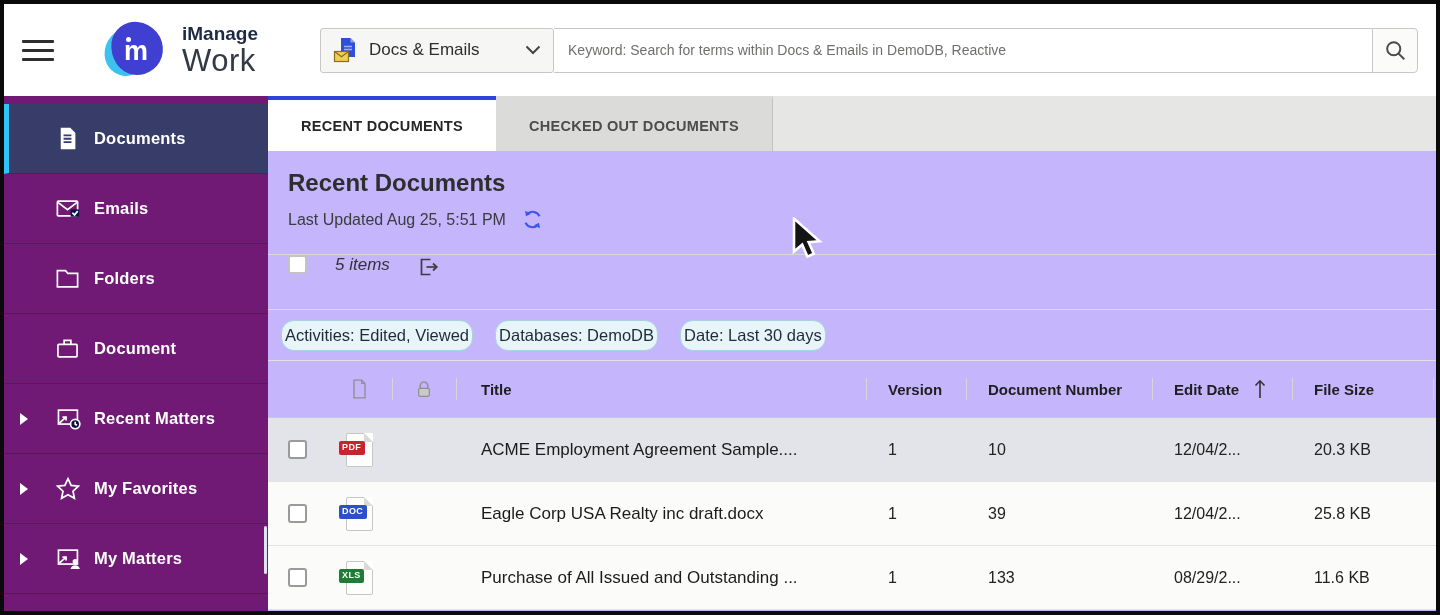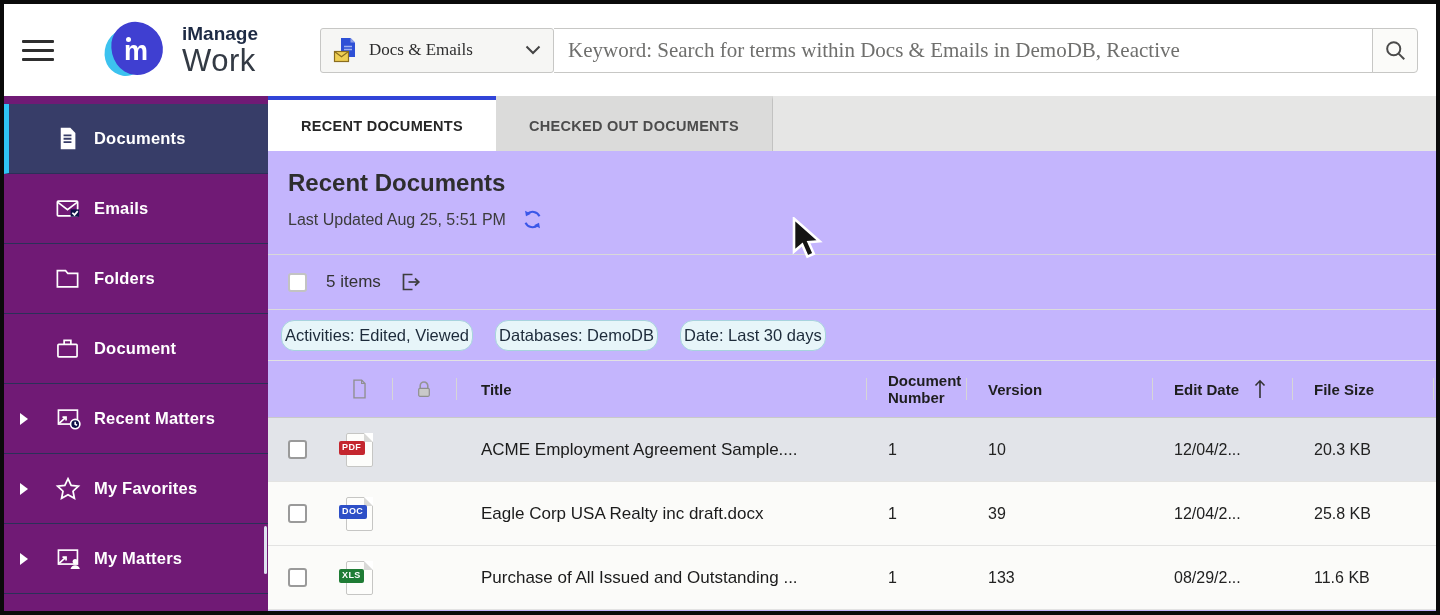--- a/index.html
+++ b/index.html
@@ -17,27 +17,27 @@
   .blob-cyan{ position:absolute; left:0; top:8px; width:50px; height:47px; background:#3cc2ef;
               border-radius:52% 48% 58% 42% / 55% 45% 55% 45%; transform:rotate(-14deg); }
   .blob-indigo{ position:absolute; left:7px; top:2px; width:52px; height:53px; background:#3f3fd1;
               border-radius:46% 54% 50% 50% / 44% 52% 48% 56%; transform:rotate(6deg); }
   .logo-m{ position:absolute; left:20px; top:16px; color:#fff; font-weight:700; font-size:27px; }
   .logo-dot{ position:absolute; left:22px; top:17px; width:5px; height:5px; background:#fff; border-radius:50%; }
   .logo-text{ margin-left:14px; line-height:1; }
   .logo-brand{ font-size:19px; font-weight:700; color:#1d2a44; display:block; }
   .logo-product{ font-size:31px; font-weight:400; color:#333a44; display:block; margin-top:2px; letter-spacing:.5px; }
 
-  .searchbar{ flex:1; display:flex; align-items:center; margin-left:62px; margin-right:18px; height:45px;font-family:Liberation Serif, serif; }
+  .searchbar{ flex:1; display:flex; align-items:center; margin-left:62px; margin-right:18px; height:45px; }
   .scope{ height:45px; width:234px; flex:0 0 234px; background:#f6f6f4; border:1px solid #c7c7c5;
           border-radius:3px; display:flex; align-items:center; padding:0 12px; gap:10px; cursor:pointer;
           font-size:17px; color:#2e2e2e; font-family:inherit; }
   .scope .chev{ margin-left:auto; }
   .search-input{ flex:1; height:45px; border:1px solid #c7c7c5; border-left:none; background:#fff;
-          padding:0 14px; font-size:21px; color:#701a75; font-family:inherit; outline:none; }
+          padding:0 14px; font-size:14px; color:#701a75; font-family:inherit; outline:none; }
   .search-input::placeholder{ color:#6f6f6d; }
   .search-btn{ height:45px; width:46px; flex:0 0 46px; background:#fbfbf9; border:1px solid #c7c7c5;
           border-left:1px solid #c7c7c5; border-radius:0 4px 4px 0; margin-left:-1px;
           display:flex; align-items:center; justify-content:center; cursor:pointer; }
 
   
   .app-body{ flex:1; display:flex; min-height:0; }
   .sidebar{ width:264px; flex:0 0 264px; background:#701a75; padding-top:8px; position:relative; }
   .side-item{ height:70px; display:flex; align-items:center; padding-left:16px;
               border-bottom:1px solid #2b3058; color:#fff; cursor:pointer; position:relative; }
@@ -58,22 +58,22 @@
         border-right:1px solid #c2c2c1; border-top:4px solid transparent; cursor:pointer; white-space:nowrap; }
   .tab.active{ background:#fff; color:#262626; border-top-color:#3144d8; border-right:none; }
 
   
   .heading{ height:104px; flex:0 0 104px; padding:18px 0 0 20px; border-bottom:1px solid #d8d8d8; }
   .heading h1{ font-size:24px; font-weight:700; color:#2e2e2e; }
   .updated{ margin-top:11px; display:flex; align-items:center; gap:15px; font-size:16px; color:#3c3c3c; }
   .refresh-btn{ background:none; border:none; cursor:pointer; display:flex; align-items:center; }
 
   
-  .itemsbar{ height:55px; flex:0 0 55px; display:flex; align-items:center; gap:19px; padding-left:20px;
-             border-bottom:1px solid #dcdcdc; font-size:17px; color:#333; }
+  .itemsbar{ height:55px; flex:0 0 55px; display:flex; align-items:flex-start; gap:28px; padding-left:20px;
+             border-bottom:1px solid #dcdcdc; font-size:17px; color:#333;font-style:italic; }
   .checkbox{ width:19px; height:19px; background:#fff; border:2px solid #c3c3c3; border-radius:3px; cursor:pointer; }
   .export-btn{ background:none; border:none; cursor:pointer; display:flex; align-items:center; margin-left:-2px; }
 
   
   .chips{ height:51px; flex:0 0 51px; display:flex; align-items:center; padding-left:13px; gap:22px;
           border-bottom:1px solid #e2e2e2; }
   .chip{ background:#e7f5f9; border:1px solid #a7d3de; border-radius:13px; padding:5px 3px;
          font-size:16.5px; color:#1d2b3a; cursor:pointer; white-space:nowrap; }
 
   
@@ -305,22 +305,22 @@
         </div>
         <div class="hcell sep">
           <span class="hicon">
             <svg width="20" height="21" viewBox="0 0 20 20">
                 <path d="M6.2 9V6.3a3.8 3.8 0 0 1 7.6 0V9" fill="none" stroke="#949494" stroke-width="1.6"></path>
                 <rect x="4.7" y="8.8" width="10.6" height="8" rx="1.2" fill="#c9c9c9" stroke="#8f8f8f" stroke-width="1.2"></rect>
               </svg>
           </span>
         </div>
         <div class="hcell sep title-col">Title</div>
+        <div class="hcell sep pad">Version</div>
         <div class="hcell sep pad">Document Number</div>
-        <div class="hcell sep pad">Version</div>
         <div class="hcell sep pad">
           <span>Edit Date</span>
           <button class="sort">
             <svg width="14" height="20" viewBox="0 0 14 20">
                 <path d="M7 19V2M2.5 6.5L7 1.8l4.5 4.7" fill="none" stroke="#333" stroke-width="1.6"></path>
               </svg>
           </button>
         </div>
         <div class="hcell sep pad last">File Size</div>
       </div>

